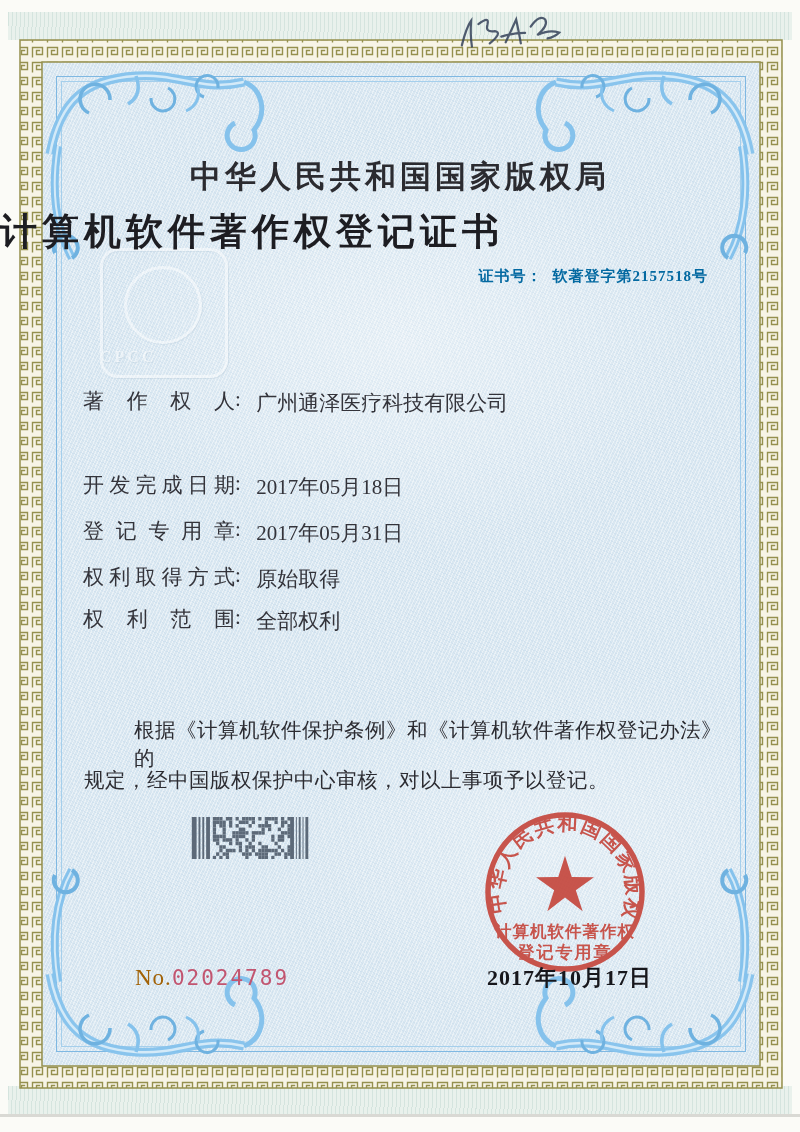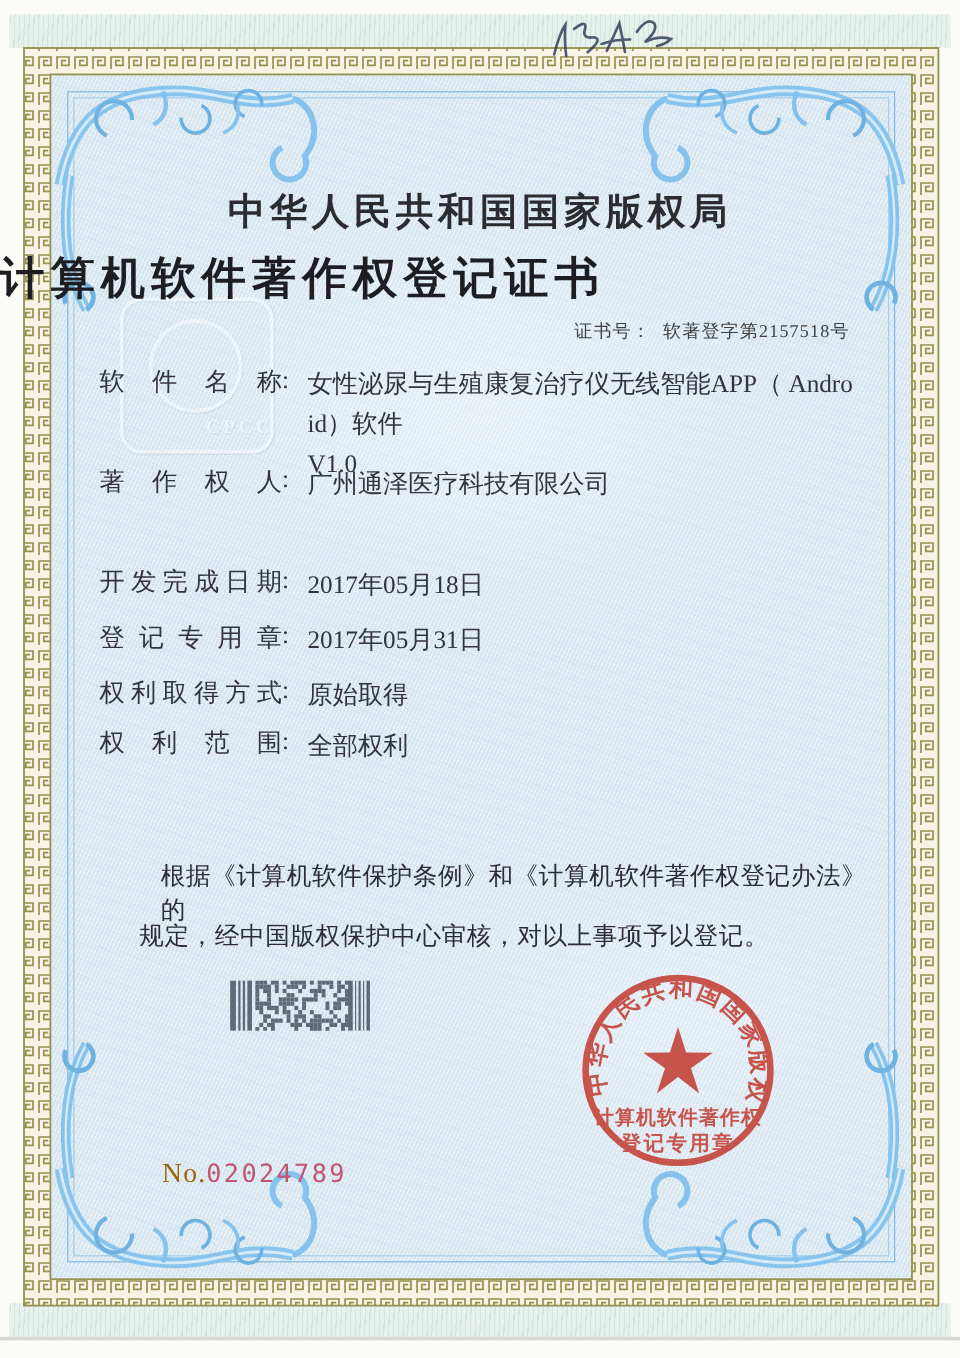--- a/index.html
+++ b/index.html
@@ -43,36 +43,36 @@
 
   .authority {
     position:absolute; left:0; top:152px; width:800px; text-align:center;
     font-size:31px; font-weight:bold; letter-spacing:4px; color:#2b2b30;
   }
   .main-title {
     position:absolute; left:0; top:203px; width:800px; 
     font-size:37px; font-weight:bold; letter-spacing:5px; color:#1d1d22;
   }
   .cert-no {
-    position:absolute; right:92px; top:263px; font-size:15px; color:#404040;
-    letter-spacing:1px; font-weight:normal;
+    position:absolute; right:92px; top:263px; font-size:15px; color:#0369a1;
+    letter-spacing:1px; font-weight:bold;
   }
   .cert-no .lbl { margin-right:10px; }
 
   .frow { position:absolute; left:83px; width:660px; font-size:21px; color:#33333a; }
   .flabel { display:inline-block; width:152px; text-align:justify; text-align-last:justify;
     vertical-align:top; font-weight:500; }
   .fcolon { display:inline-block; width:14px; vertical-align:top; }
   .fvalue { display:inline-block; vertical-align:top; max-width:480px; line-height:33px; margin-left:2px; }
   .fvalue div { line-height:33px; }
 
   .statement { position:absolute; left:84px; width:648px; font-size:20.5px;
     color:#2c2c32; letter-spacing:.5px; }
   .statement.l1 { top:712px; padding-left:50px;font-family:Liberation Mono, monospace; }
-  .statement.l2 { top:762px;margin-left:32px; }
+  .statement.l2 { top:762px; }
 
   .barcode { position:absolute; left:180px; top:813px; color:#525f6e; opacity:.92; }
 
   .seal { position:absolute; left:470px; top:793px; width:190px; height:190px;
     opacity:.92; mix-blend-mode:multiply; }
   .seal-date {
     position:absolute; left:487px; top:959px; font-size:22px; font-weight:bold;
     color:#17171c; letter-spacing:1px; z-index:6;
   }
 
@@ -80,21 +80,21 @@
   .no-label { color:#a16207; letter-spacing:1px; }
   .no-value { color:#c25570; font-family:"DejaVu Sans Mono","Liberation Mono",monospace;
     font-size:21px; letter-spacing:2px; margin-left:0; }
 
   
   .wm { position:absolute; left:100px; top:248px; width:128px; height:130px; opacity:.5; z-index:4; }
   .wm .box { position:absolute; inset:0; border:3px solid rgba(255,255,255,.95);
     border-radius:18px; box-shadow:1px 1px 1px rgba(150,175,195,.45), inset 1px 1px 1px rgba(150,175,195,.35); }
   .wm .circ { position:absolute; left:24px; top:18px; width:78px; height:78px; border-radius:50%;
     border:3px solid rgba(255,255,255,.95); box-shadow:1px 1px 1px rgba(150,175,195,.4); }
-  .wm .txt { position:absolute; left:0; right:0; top:100px; text-align:right;
+  .wm .txt { position:absolute; left:0; right:0; top:100px; text-align:left;
     color:rgba(255,255,255,.95); font-size:16px; letter-spacing:3px; font-weight:bold;
     text-shadow:1px 1px 1px rgba(150,175,195,.5); }
 
   .scribble { position:absolute; left:455px; top:10px; transform:rotate(-4deg); z-index:3; }
 </style>
 </head>
 <body>
 
 <div class="edge-strip top"></div>
 <div class="edge-strip bottom"></div>
@@ -156,28 +156,20 @@
 </div>
 
 <div class="content">
 
   <div class="authority">中华人民共和国国家版权局</div>
   <div class="main-title">计算机软件著作权登记证书</div>
   <div class="cert-no">
     <span class="lbl">证书号：</span><span>软著登字第2157518号</span>
   </div>
 
-  <div class="frow" style="top:300px">
-    <span class="flabel">软件名称</span><span class="fcolon">:</span>
-    <div class="fvalue">
-      <div>女性泌尿与生殖康复治疗仪无线智能APP（ Andro</div>
-      <div>id）软件</div>
-      <div>V1.0</div>
-    </div>
-  </div>
 
   <div class="frow" style="top:383px">
     <span class="flabel">著作权人</span><span class="fcolon">:</span>
     <span class="fvalue">广州通泽医疗科技有限公司</span>
   </div>
 
   <div class="frow" style="top:467px">
     <span class="flabel">开发完成日期</span><span class="fcolon">:</span>
     <span class="fvalue">2017年05月18日</span>
   </div>
@@ -361,17 +353,18 @@
   <svg class="seal" width="190" height="190" viewBox="-95 -95 190 190">
     <circle cx="0" cy="0" r="77" fill="none" stroke="#c5463d" stroke-width="5.5"></circle>
     <path id="sealArc" d="M -58 22 A 62 62 0 1 1 58 22" fill="none"></path>
     <text font-size="20" font-weight="bold" fill="#c5463d" letter-spacing="2" font-family="Liberation Serif, DejaVu Serif, serif">
       <textPath href="#sealArc" startOffset="2">中华人民共和国国家版权局</textPath>
     </text>
     <polygon fill="#c5463d" points="0,-36 7.1,-13.7 30.5,-13.3 11.4,0.3 18.6,22.3 0,8 -18.6,22.3 -11.4,0.3 -30.5,-13.3 -7.1,-13.7" transform="translate(0,-2) scale(0.95)"></polygon>
     <text x="0" y="45" text-anchor="middle" font-size="16.5" font-weight="bold" fill="#c5463d" letter-spacing="1" font-family="Liberation Serif, DejaVu Serif, serif">计算机软件著作权</text>
     <text x="0" y="66" text-anchor="middle" font-size="17" font-weight="bold" fill="#c5463d" letter-spacing="2" font-family="Liberation Serif, DejaVu Serif, serif">登记专用章</text>
   </svg>
+  <div class="seal-date">2017年10月17日</div>
 
   <div class="no-block">
     <span class="no-label">No.</span><span class="no-value">02024789</span>
   </div>
 </div>
 
 </body></html>

